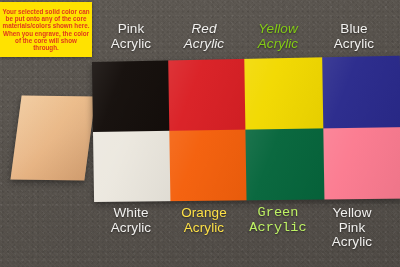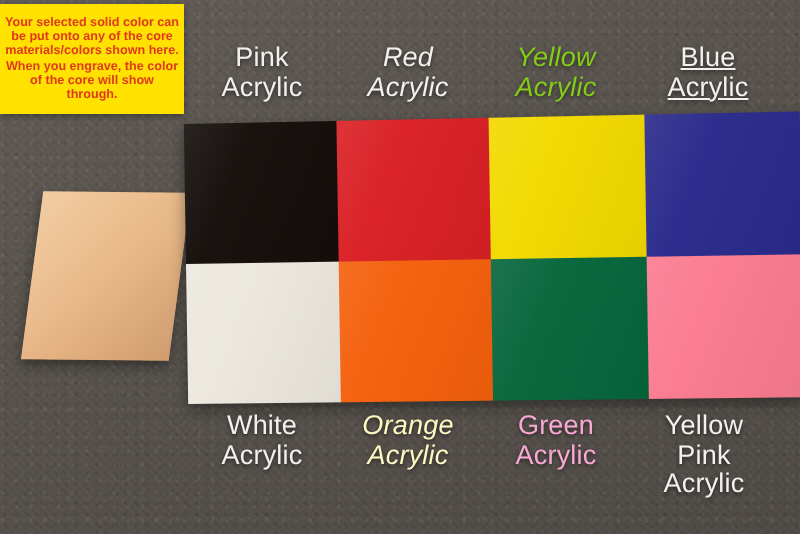--- a/index.html
+++ b/index.html
@@ -151,28 +151,28 @@
       <div class="panel" id="p-pink" style="background-color: rgb(251, 123, 144);"></div>
     </div>
   </div>
 
   <div class="label label-top" style="left: 95px; width: 72px; color: rgb(242, 241, 239);">Pink
 Acrylic</div>
   <div class="label label-top" style="left: 168px; width: 72px; color: rgb(242, 241, 239); font-style: italic;">Red
 Acrylic</div>
   <div class="label label-top" style="left: 242px; width: 72px; color: #84cc16; font-style: italic;">Yellow
 Acrylic</div>
-  <div class="label label-top" style="left: 318px; width: 72px; color: rgb(242, 241, 239); text-decoration: underline;">Blue
+  <div class="label label-top" style="left: 318px; width: 72px; color: rgb(242, 241, 239);">Blue
 Acrylic</div>
 
   <div class="label label-bottom" style="left: 95px; width: 72px; color: rgb(242, 241, 239);">White
 Acrylic</div>
-  <div class="label label-bottom" style="left: 168px; width: 72px; color: #fef9c3; font-style: italic;">Orange
+  <div class="label label-bottom" style="left: 168px; width: 72px; color: #fde047;">Orange
 Acrylic</div>
-  <div class="label label-bottom" style="left: 242px; width: 72px; color: #f9a8d4;">Green
+  <div class="label label-bottom" style="left: 242px; width: 72px; color: #bef264; font-family: Liberation Mono, monospace;">Green
 Acrylic</div>
   <div class="label label-bottom" style="left: 316px; width: 72px; color: rgb(242, 241, 239);">Yellow
 Pink
 Acrylic</div>
 
   <div id="callout" style="background-color: rgb(255, 226, 0); color: rgb(224, 57, 28);">
     <span>Your selected solid color can be put onto any of the core materials/colors shown here. When you engrave, the color of the core will show through.</span>
   </div>
 
 </div>

